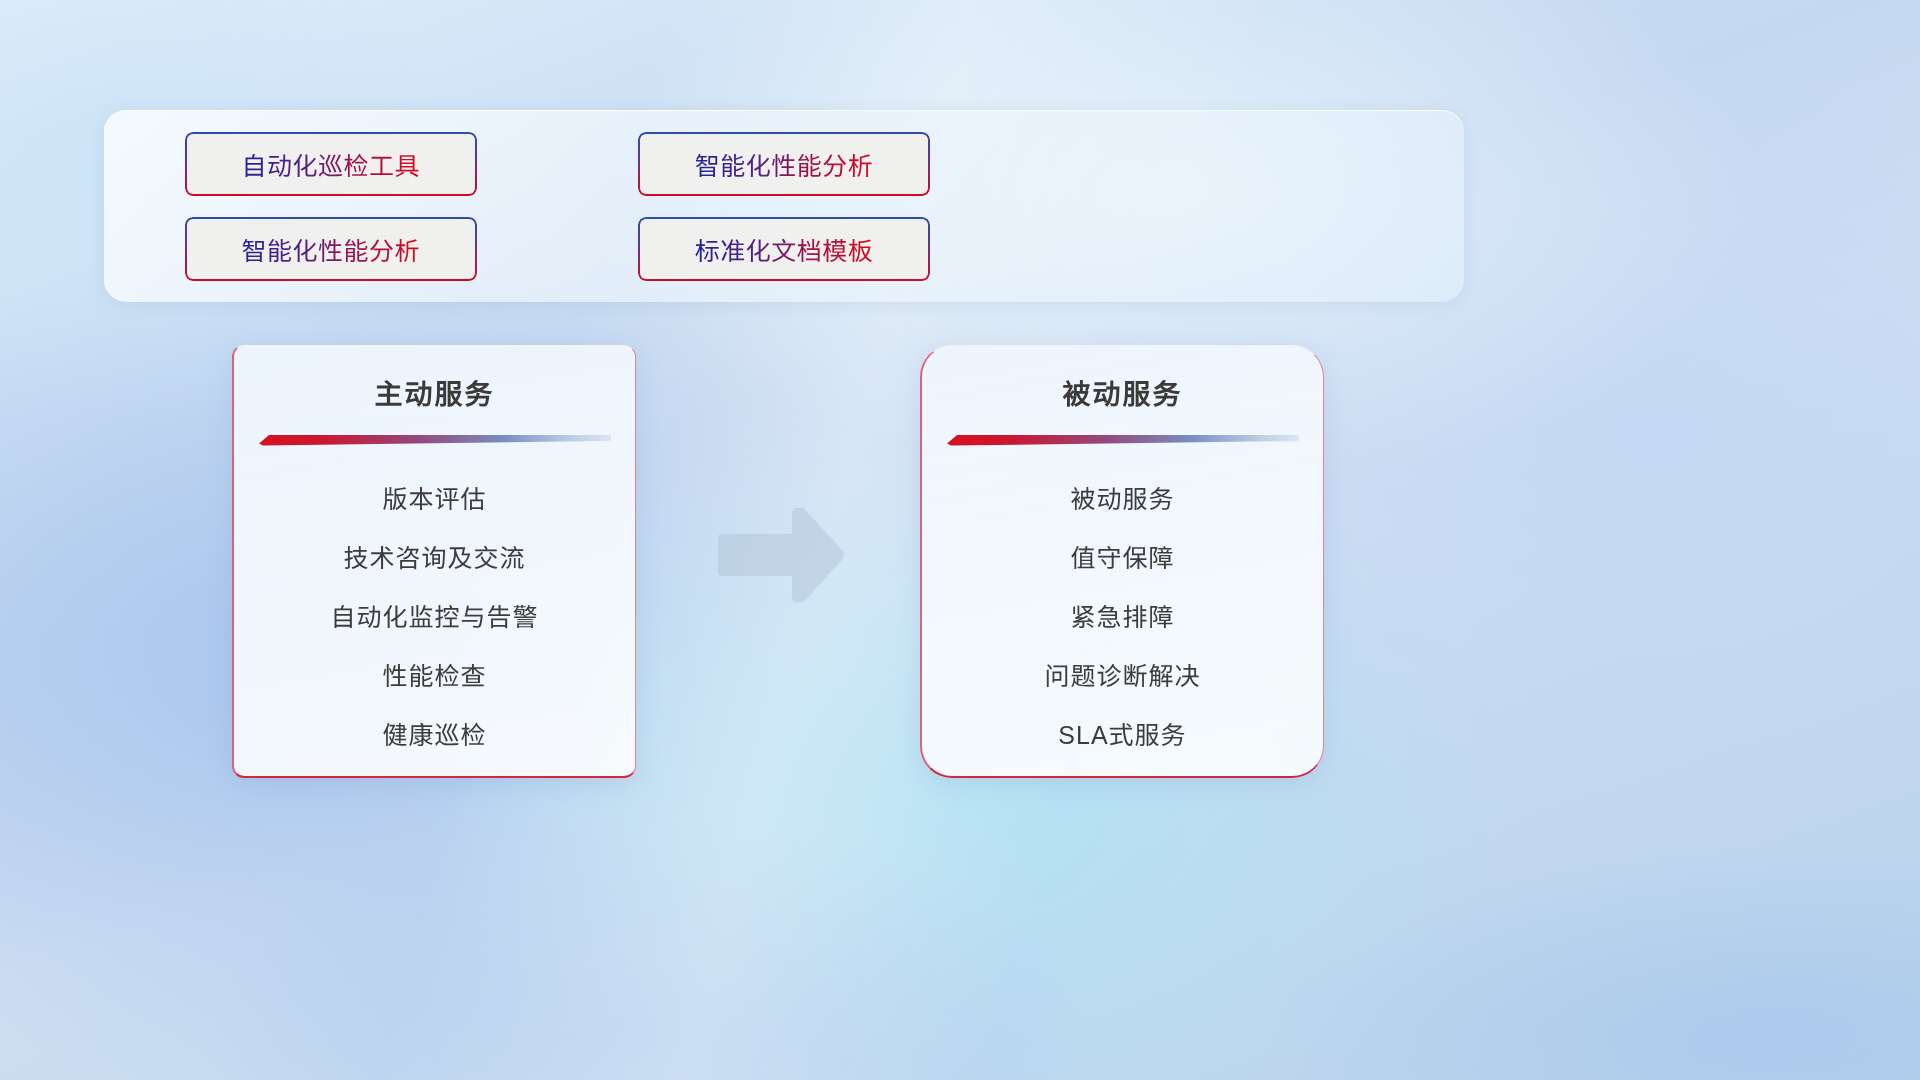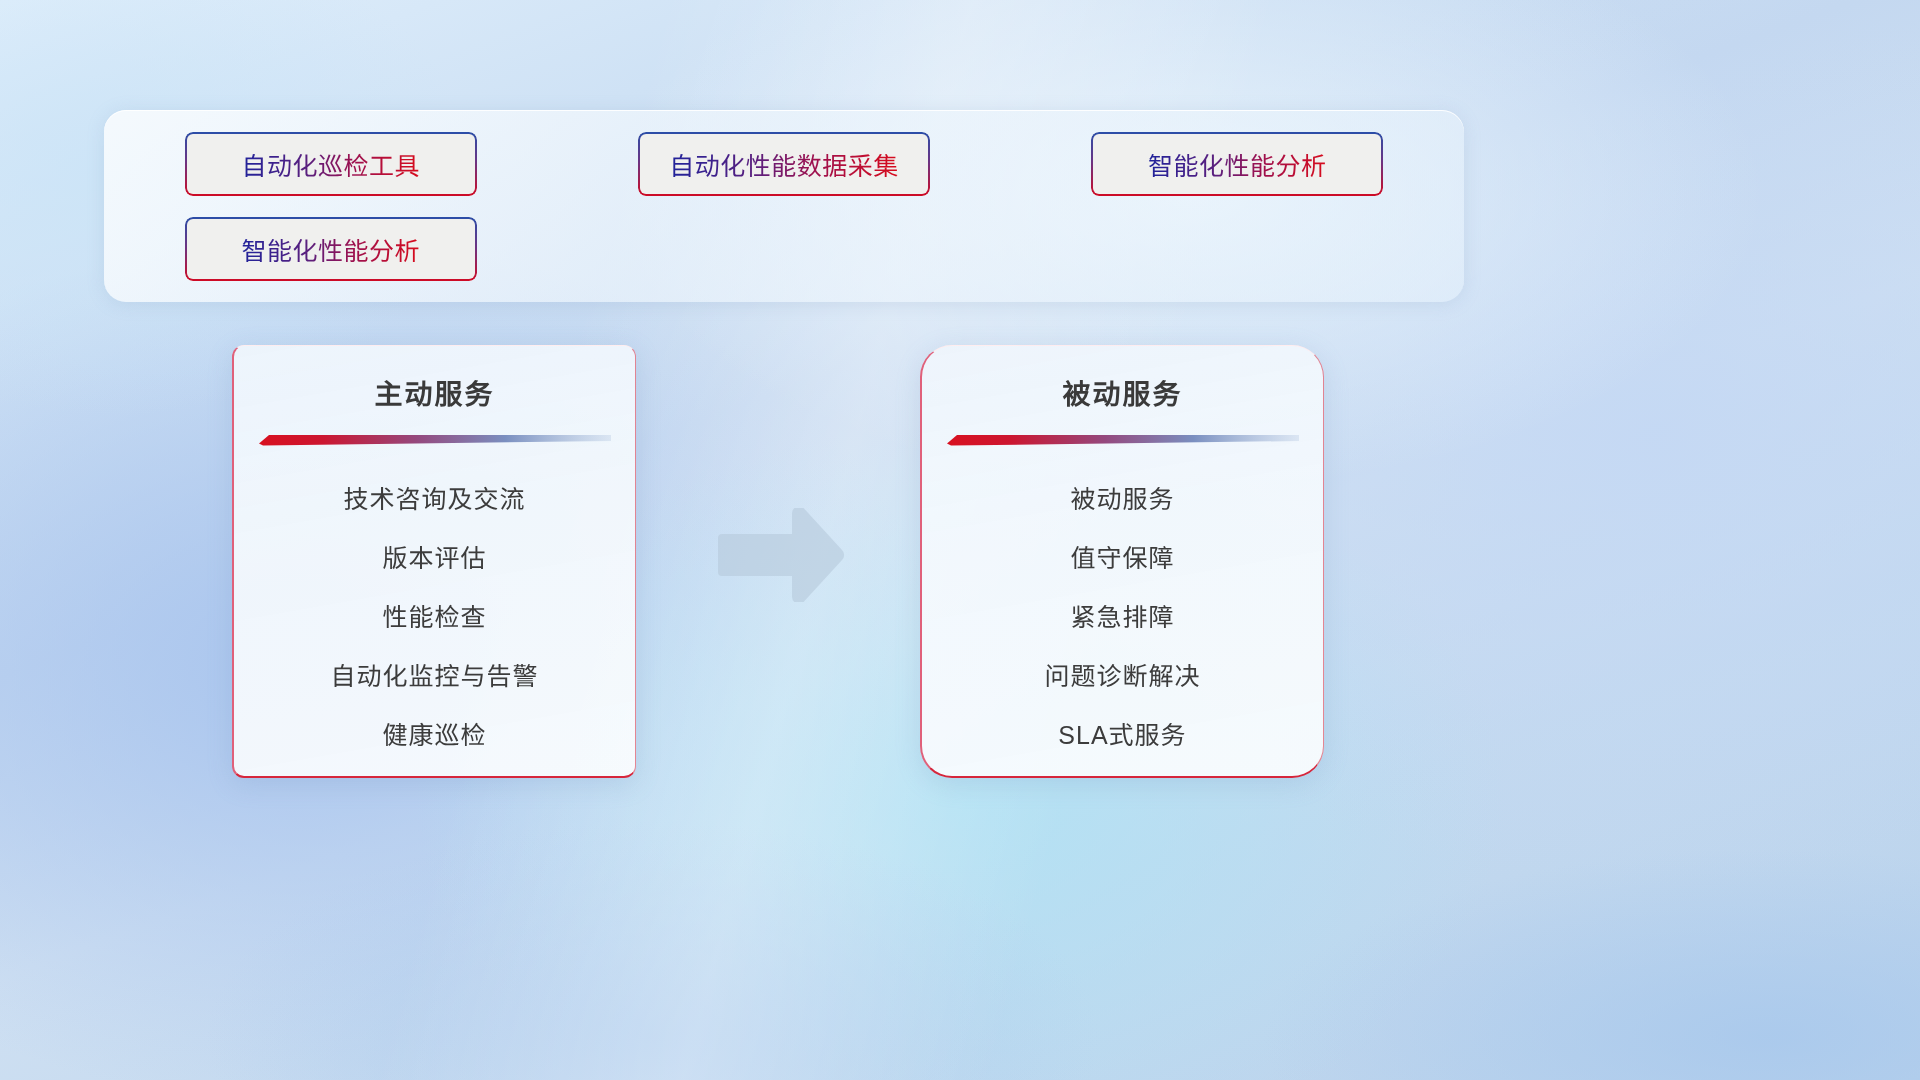--- a/index.html
+++ b/index.html
@@ -132,30 +132,30 @@
 
 <div class="stage">
 
   <div class="top-panel">
 
     <div class="chip-row">
       <div class="chip">
         <span class="chip-text">自动化巡检工具</span>
       </div>
       <div class="chip">
-        <span class="chip-text">自动化性能数据采集</span>
-      </div>
-      <div class="chip">
         <span class="chip-text">智能化性能分析</span>
       </div>
     </div>
 
     <div class="chip-row">
       <div class="chip">
         <span class="chip-text">智能化性能分析</span>
+      </div>
+      <div class="chip">
+        <span class="chip-text">标准化文档模板</span>
       </div>
     </div>
 
   </div>
 
   <div class="card card-left">
     <div class="card-title">主动服务</div>
 
     <div class="divider-wrap">
       <svg class="divider" viewBox="0 0 352 12" preserveAspectRatio="none">
@@ -166,24 +166,24 @@
             <stop offset="45%" stop-color="#94497e"></stop>
             <stop offset="70%" stop-color="#7a8fc0"></stop>
             <stop offset="100%" stop-color="#9db4d6" stop-opacity="0.25"></stop>
           </linearGradient>
         </defs>
         <path d="M0,9.5 L10,1 L352,1 L352,7 L4,11.5 Z" fill="url(#divgradL)"></path>
       </svg>
     </div>
 
     <div class="card-items">
+      <div class="card-item">版本评估</div>
       <div class="card-item">技术咨询及交流</div>
-      <div class="card-item">版本评估</div>
+      <div class="card-item">自动化监控与告警</div>
       <div class="card-item">性能检查</div>
-      <div class="card-item">自动化监控与告警</div>
       <div class="card-item">健康巡检</div>
     </div>
   </div>
 
   <div class="arrow">
     <svg width="130" height="94" viewBox="0 0 130 94">
       <path d="M4,26 H74 V5 A7,7 0 0 1 86,0.5 L124,42 A7,7 0 0 1 124,52 L86,93.5 A7,7 0 0 1 74,89 V68 H4 A4,4 0 0 1 0,64 V30 A4,4 0 0 1 4,26 Z" fill="#b6c9dc" fill-opacity="0.62"></path>
     </svg>
   </div>
 

